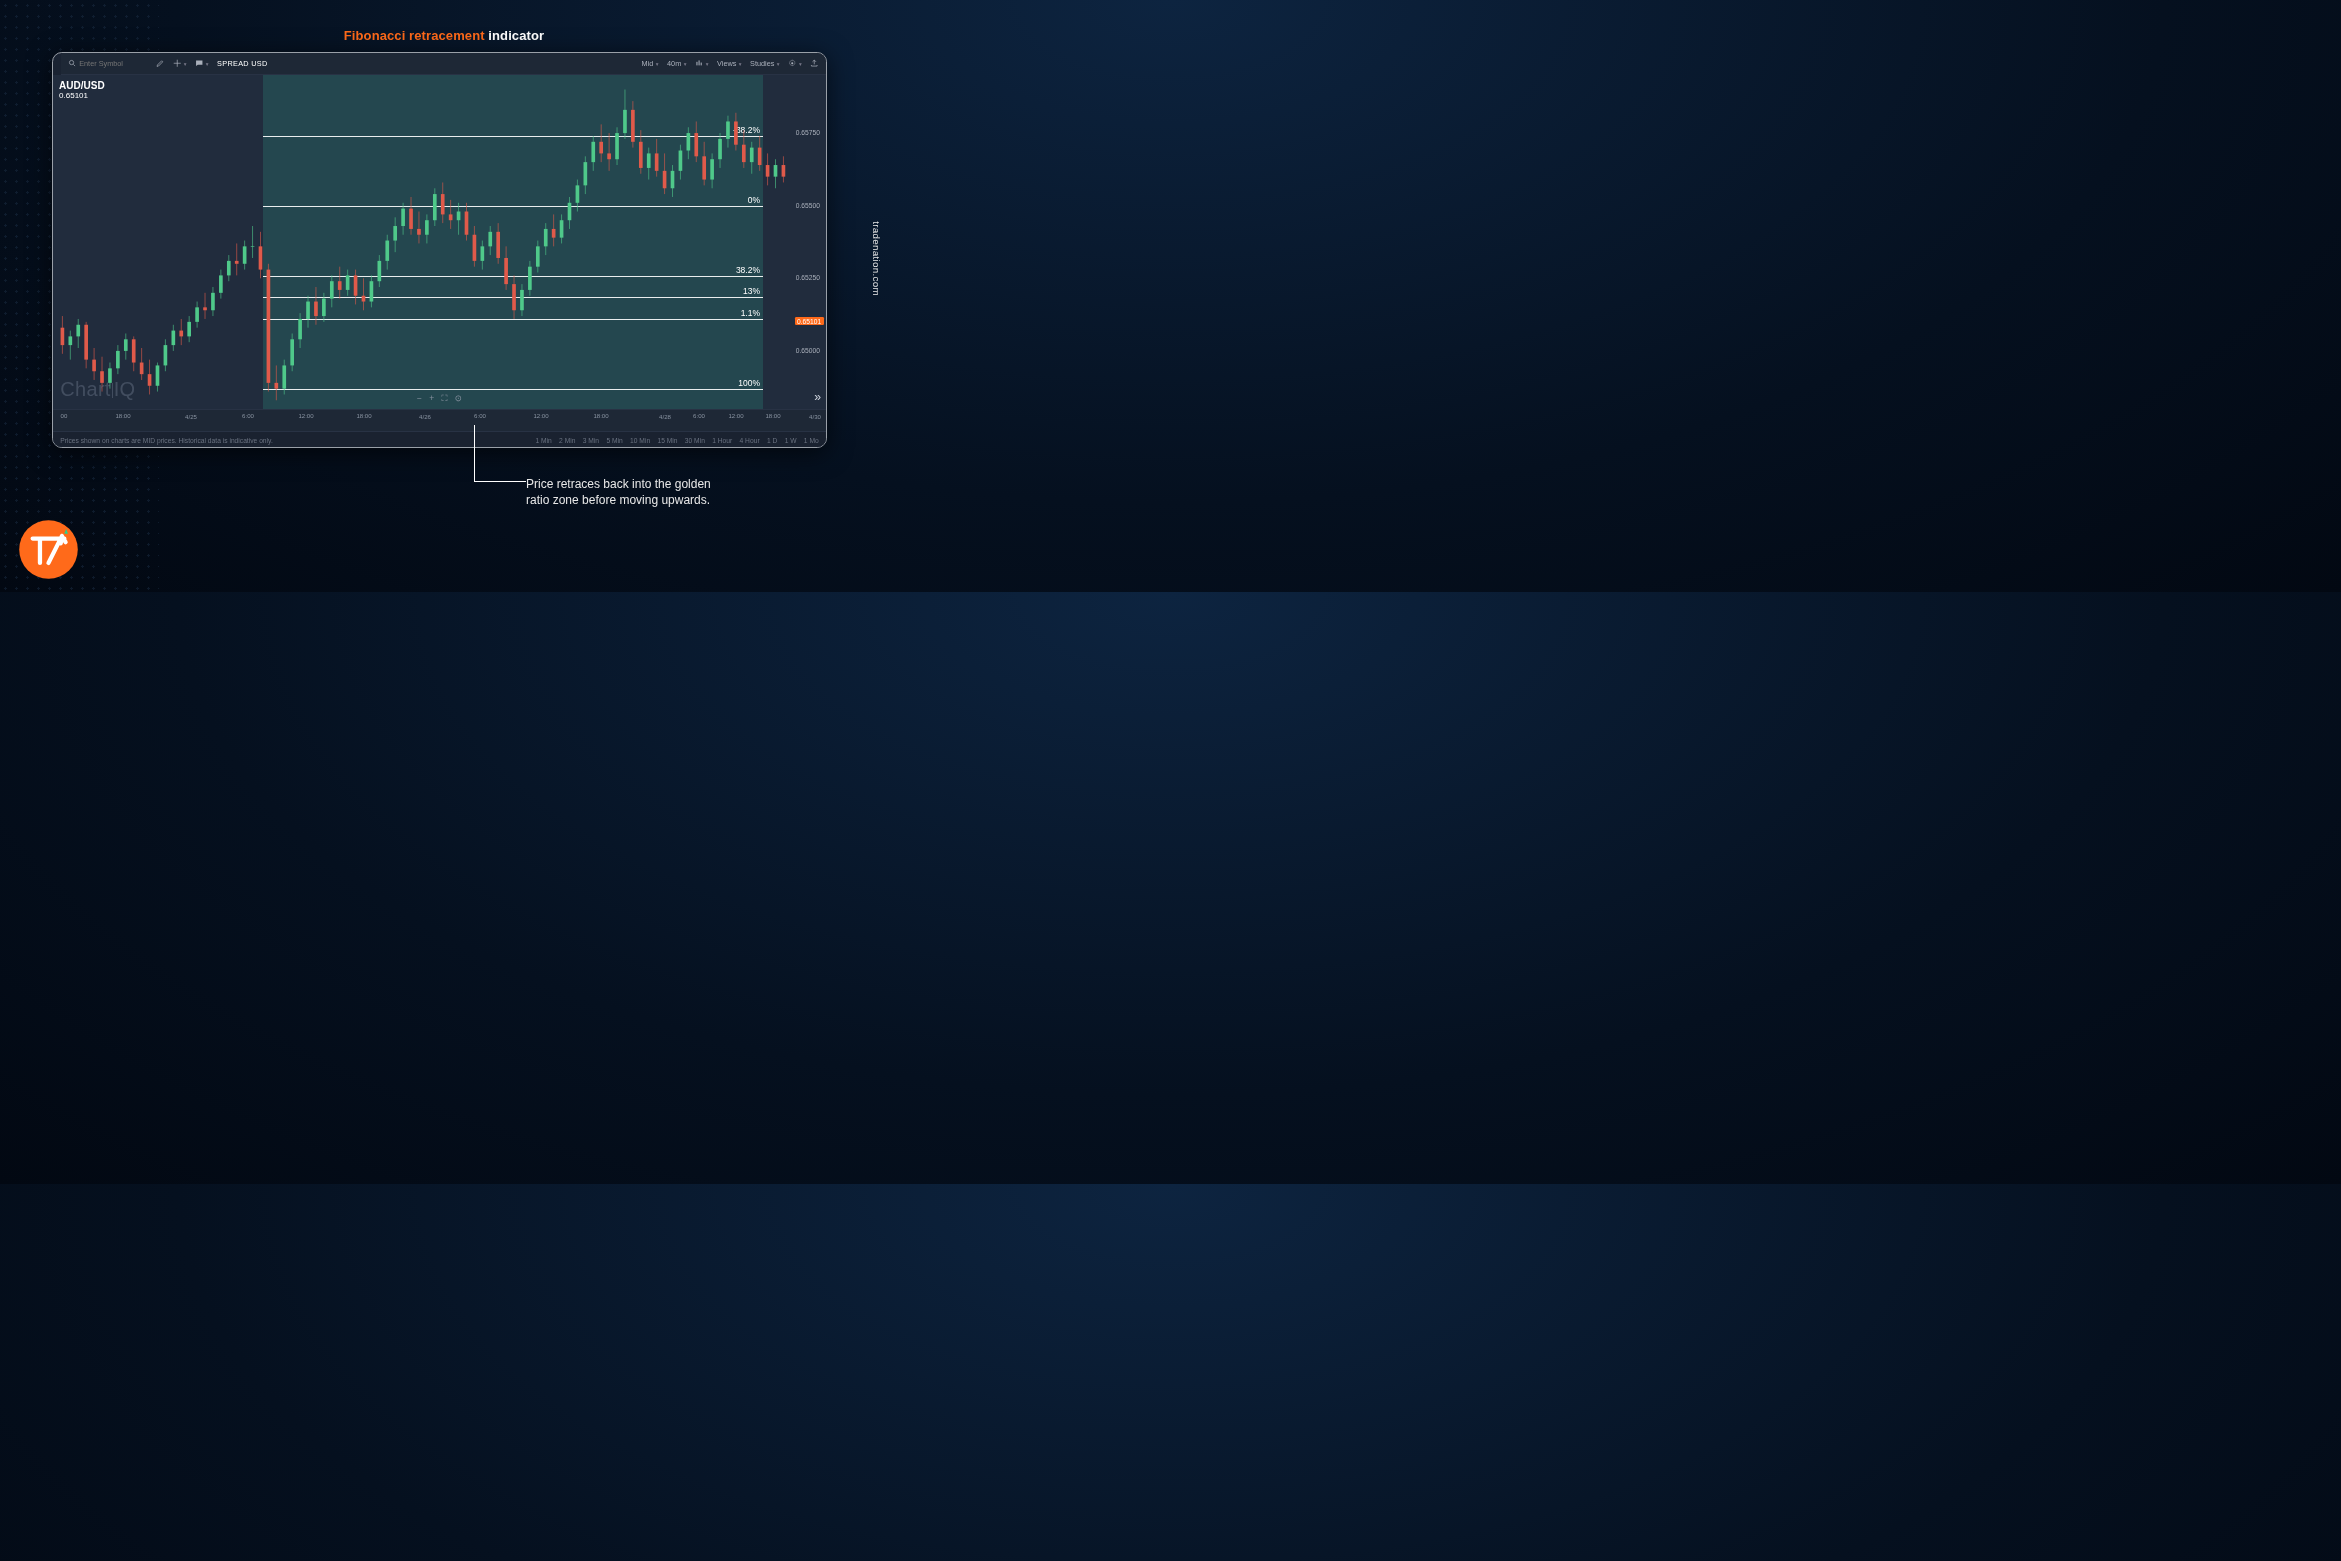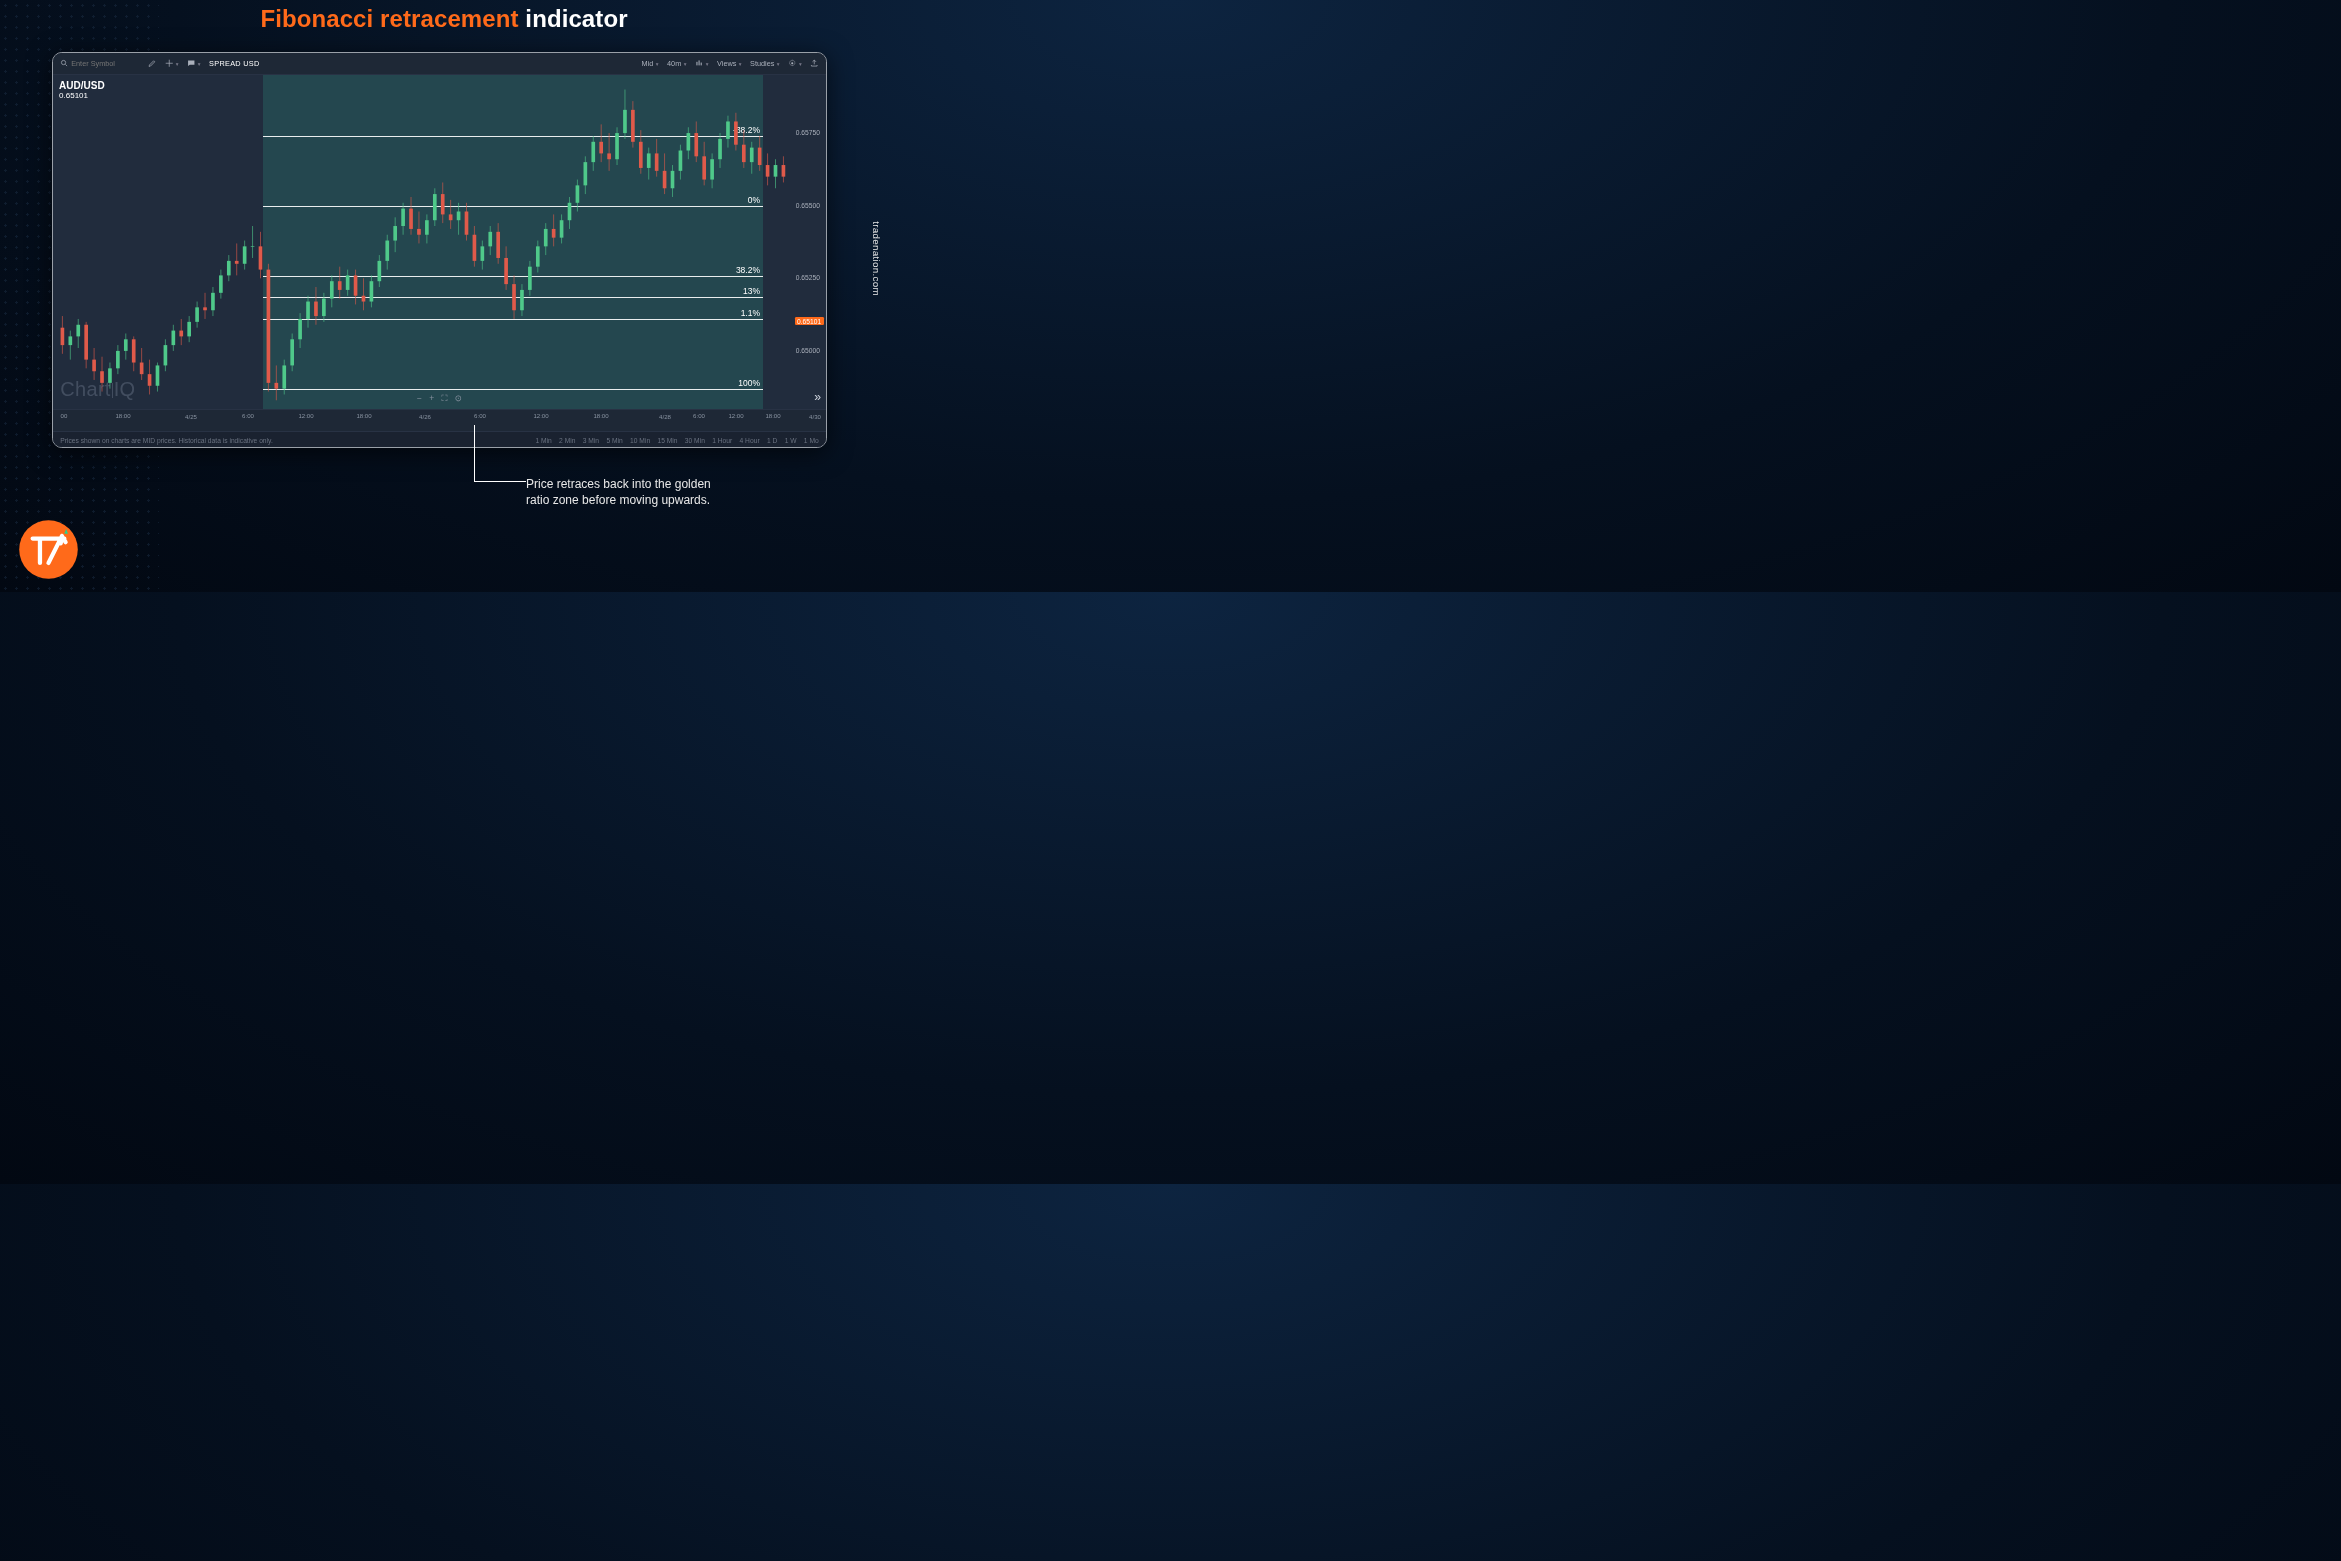--- a/index.html
+++ b/index.html
@@ -18,22 +18,22 @@
     left: 0; top: 0;
     width: 159px; height: 592px;
     background-image: radial-gradient(circle, rgba(30,50,75,0.6) 1.2px, transparent 1.2px);
     background-size: 11px 11px;
     background-position: 0 0;
     opacity: 0.7;
   }
   .page-title {
     position: absolute;
     left: 50%; transform: translateX(-50%);
-    top: 5px;
-    font-size: 24px;
+    top: 28px;
+    font-size: 13px;
     font-weight: 700;
     letter-spacing: 0.1px;
     color: #fff;
   }
   .page-title .accent { color: #ff6a1a; }
   .side-url {
     position: absolute;
     right: 11px; top: 50%;
     transform: translateY(-50%) rotate(90deg);
     transform-origin: right center;
@@ -82,20 +82,21 @@
   }
   .toolbar {
     height: 22px;
     background: #1e2836;
     display: flex;
     padding: 0 7.3px;
     gap: 8.5px;
     border-bottom: 0.6px solid #283244;
     font-size: 7.3px;
     color: #aab0bb;
+    margin-left: 8px;
   }
   .toolbar .spacer { flex: 1; }
   .toolbar .tb-item { display: flex; align-items: center; gap: 2.4px; cursor: pointer; }
   .toolbar .tb-item.bold { color: #fff; font-weight: 400; letter-spacing: 0.3px; }
   .toolbar .underline-active { border-bottom: 1.2px solid #3a86ff; padding-bottom: 3.7px; margin-bottom: -4.9px; }
   .search-wrap { display: flex; align-items: center; gap: 3.7px; min-width: 79px; }
   .search-input { background: transparent; border: none; color: #888; font-size: 7.3px; width: 55px; outline: none; }
   .ico { width: 8.5px; height: 8.5px; display: inline-block; }
   .caret { font-size: 5.5px; color: #778; }
   .chart-body {

